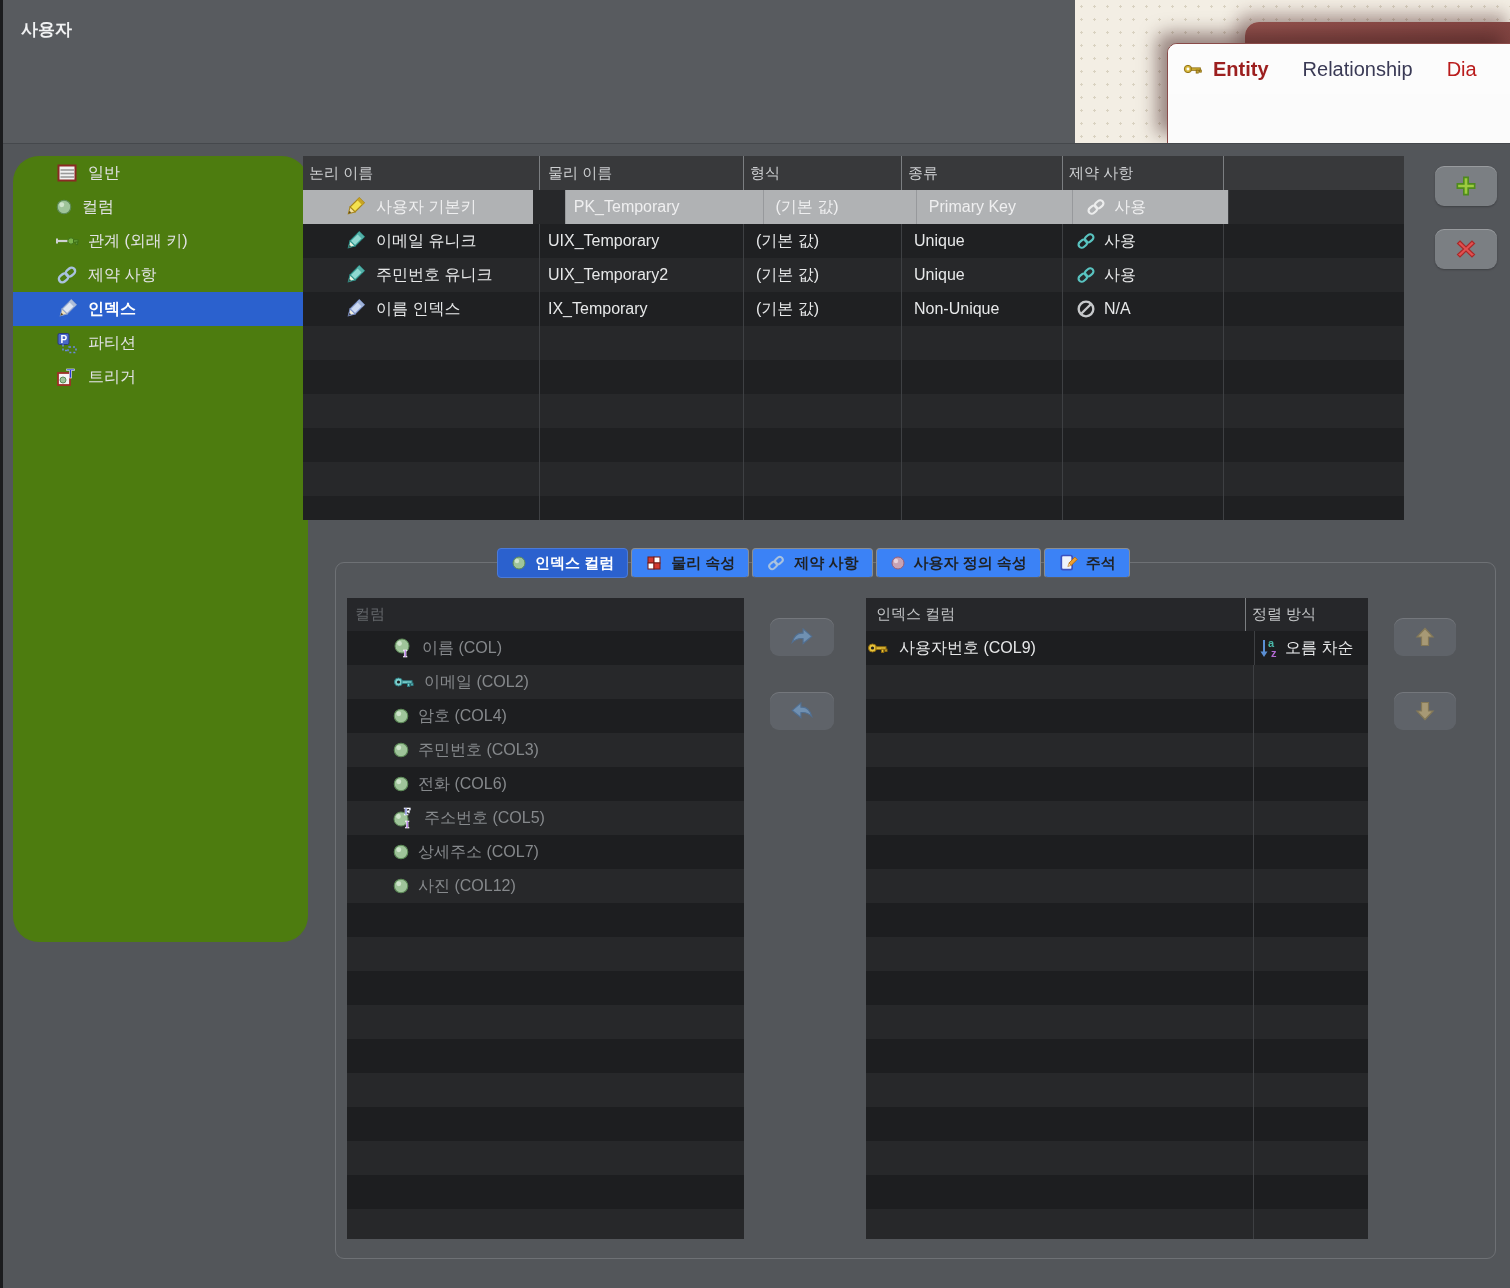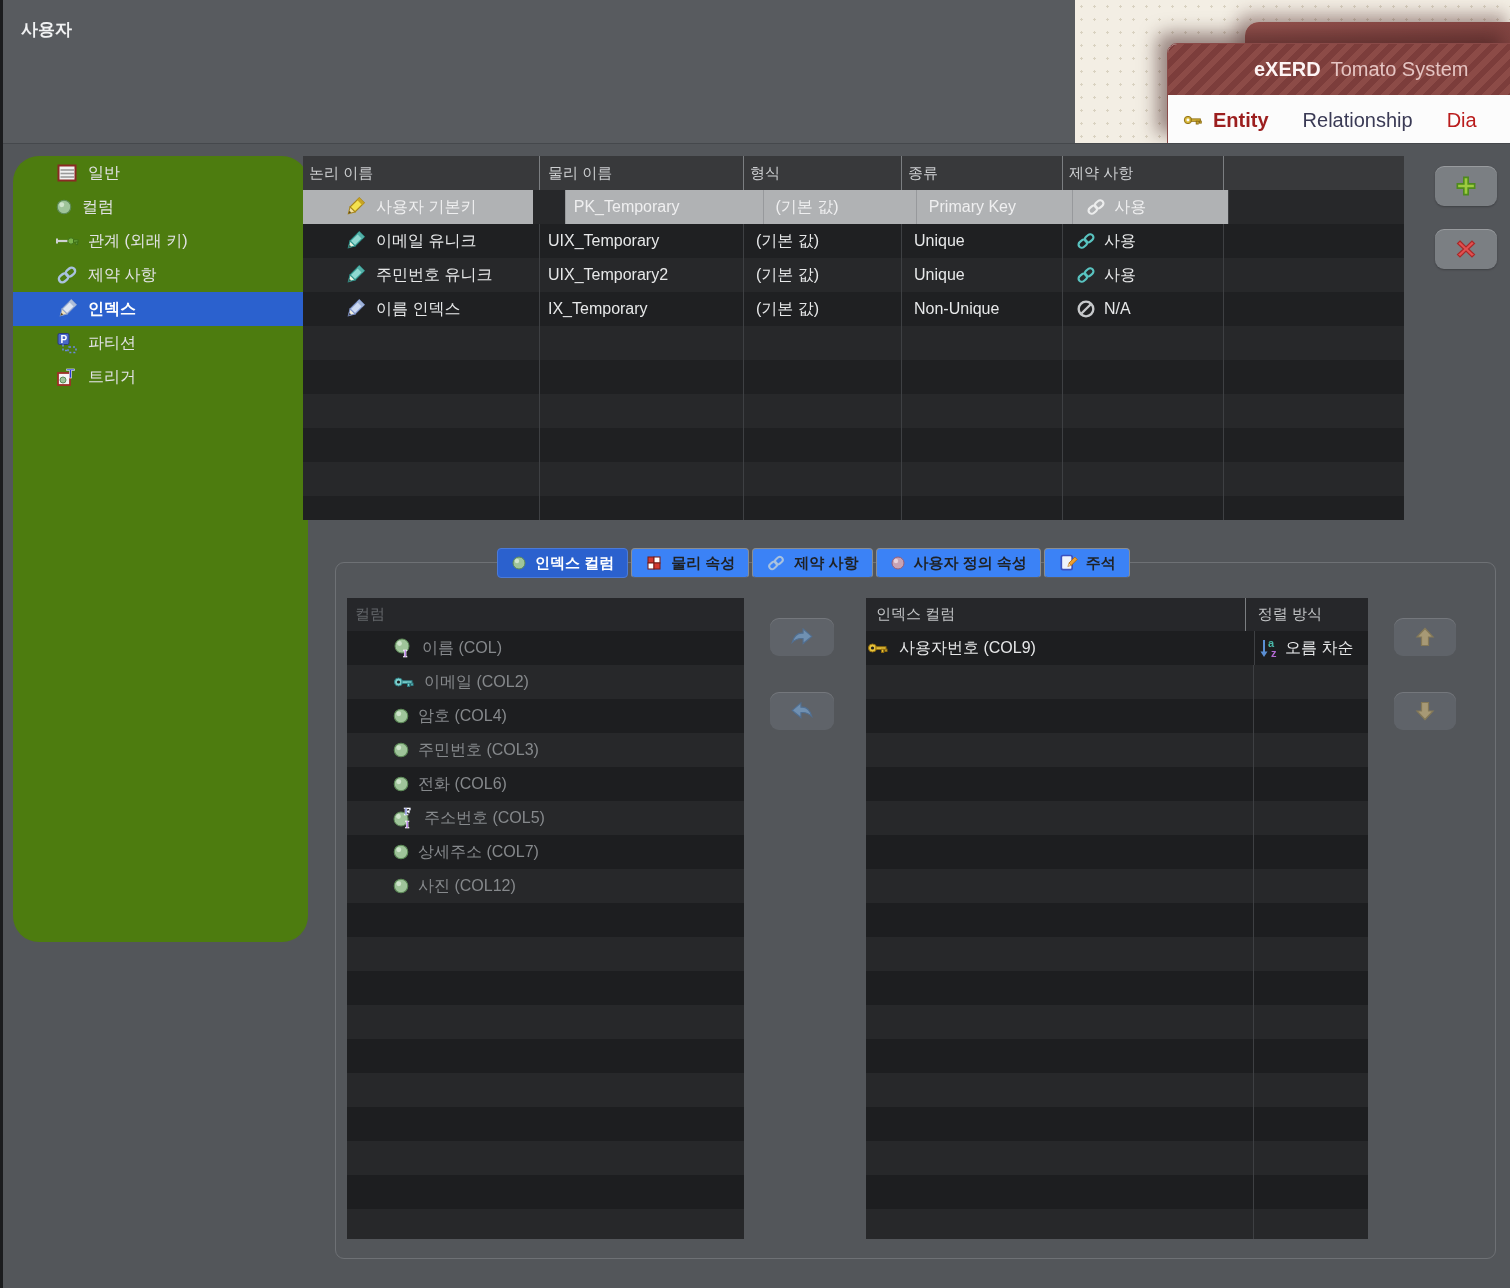--- a/index.html
+++ b/index.html
@@ -110,21 +110,21 @@
   .citem { height:34px; display:flex; align-items:center; gap:8px; padding-left:45px; color:#86898c; font-size:16px; white-space:nowrap; }
   .citem:nth-child(odd) { background:#27282a; }   
   .citem:nth-child(even) { background:#1d1e20; }
   
   .clist-filler { height:336px; background:repeating-linear-gradient(180deg,#1d1e20 0 34px,#27282a 34px 68px); }
 
   
   .ilist { position:absolute; left:866px; top:454px; width:502px; height:641px; background:#1d1e20; overflow:hidden; }
   .ilist-header { display:flex; height:33px; background:#26272a; color:#c2c4c6; font-size:15px; }
   .ihc1 { width:388px; display:flex; align-items:center; padding-left:10px; }
-  .ihc2 { width:126px; display:flex; align-items:center; padding-left:12px; border-left:1px solid #7b7e81; overflow:hidden; white-space:nowrap; }
+  .ihc2 { width:126px; display:flex; align-items:center; padding-left:6px; border-left:1px solid #7b7e81; overflow:hidden; white-space:nowrap; }
   .irow { display:flex; height:34px; background:#1d1e20; color:#e7e8e9; font-size:16px; }
   .irc1 { width:388px; display:flex; align-items:center; gap:9px; white-space:nowrap; }
   .irc2 { width:114px; display:flex; align-items:center; gap:3px; padding-left:3px; border-left:1px solid #3e4043; overflow:hidden; white-space:nowrap; }
   .ilist-filler { position:relative; height:574px; background:repeating-linear-gradient(180deg,#27282a 0 34px,#1d1e20 34px 68px); }
   .ilist-filler::after { content:""; position:absolute; left:387px; top:0; bottom:0; width:1px; background:#3e4043; }
 
   
   .softbtn {
     position:absolute; width:64px; height:38px; border-radius:9px; background:#61656b;
     display:flex; align-items:center; justify-content:center; border:none; padding:0; cursor:pointer;
@@ -140,24 +140,20 @@
   svg { display:block; }
 </style>
 </head>
 <body>
 
 <div class="abs left-strip"></div>
 
 <div class="abs backdrop">
   <div class="bgwin-shadow"></div>
   <div class="bgwin-main">
-    <div class="bgwin-titlebar">
-      <span class="bgwin-brand">eXERD</span>
-      <span class="bgwin-company">Tomato System</span>
-    </div>
     <div class="bgwin-menubar">
       <span class="menu-entity">
         <svg width="22" height="22" viewBox="0 0 24 24">
             <g fill="#d8b83a" stroke="#8a6a10" stroke-width="1">
               <circle cx="6.5" cy="12" r="4"></circle>
               <circle cx="6.5" cy="12" r="1.6" fill="#fcfcfc" stroke="none"></circle>
               <rect x="10" y="10.8" width="10" height="2.6"></rect>
               <rect x="15.5" y="13.2" width="2.2" height="3.2"></rect>
               <rect x="19" y="13.2" width="2" height="2.2"></rect>
             </g>

